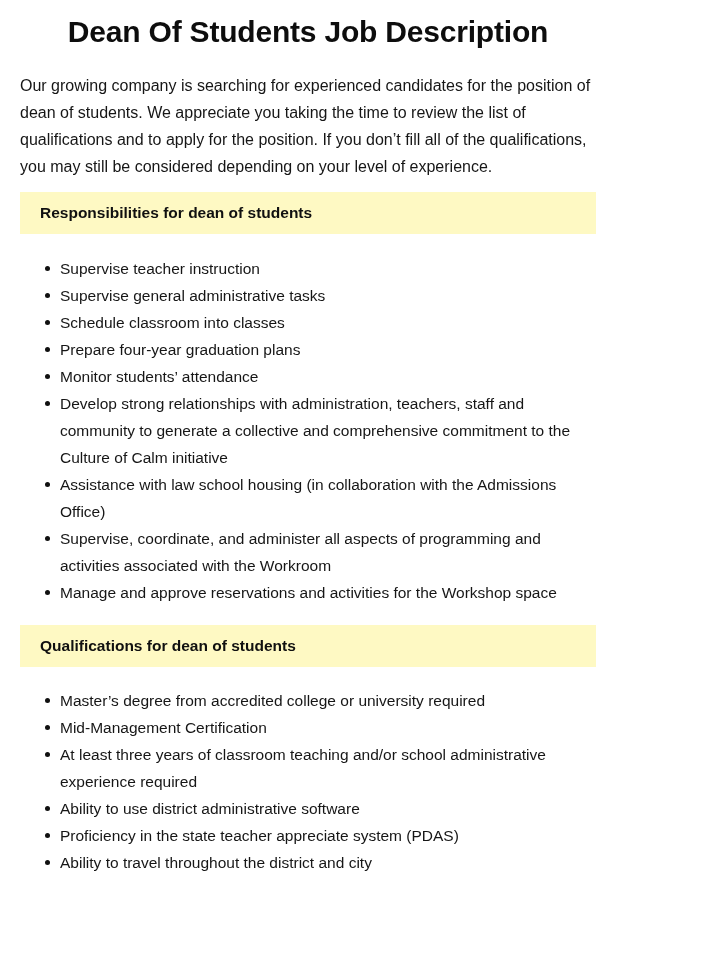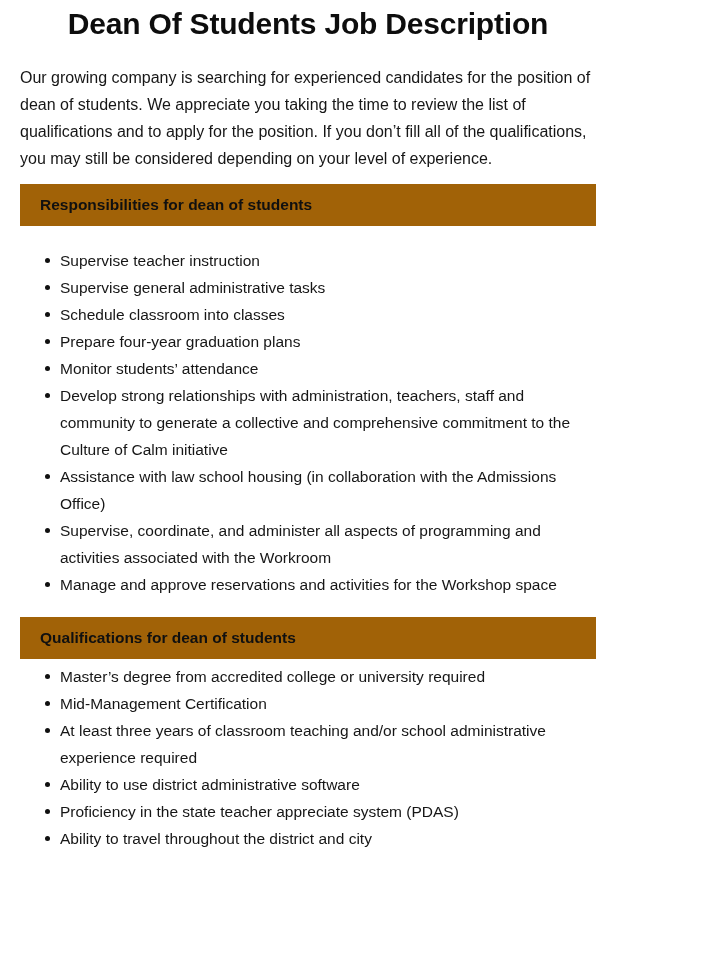--- a/index.html
+++ b/index.html
@@ -8,21 +8,21 @@
     background: #ffffff;
   }
   body {
     width: 720px;
     height: 975px;
     font-family: "Liberation Sans", sans-serif;
     color: #161616;
     overflow: hidden;
   }
   .page {
-    padding: 0 20px;
+    padding: 8px 20px;
     box-sizing: border-box;
     width: 616px;
   }
   .doc-title {
     margin: 0;
     padding-top: 5px;
     font-size: 30px;
     line-height: 37px;
     font-weight: bold;
     text-align: center;
@@ -31,21 +31,21 @@
   }
   .intro {
     margin: 22px 0 0 0;
     max-width: 622px;
     font-size: 16px;
     line-height: 27px;
     color: #161616;
   }
   .section-bar {
     margin-top: 12px;
-    background: #a16207;
+    background: #fef9c3;
     padding: 10px 20px 11px 20px;
     font-size: 15.5px;
     line-height: 21px;
     font-weight: bold;
     color: #101010;
   }
   .section-bar.second {
     margin-top: 19px;
   }
   ul.bullet-list {
@@ -64,21 +64,21 @@
     content: "";
     position: absolute;
     left: -15px;
     top: 11px;
     width: 5px;
     height: 5px;
     border-radius: 50%;
     background: #101010;
   }
   ul.bullet-list.second {
-    margin-top: 4px;
+    margin-top: 20px;
   }
 </style>
 </head>
 <body>
 
 <div class="page">
 
   <h1 class="doc-title">Dean Of Students Job Description</h1>
 
   <p class="intro">Our growing company is searching for experienced candidates for the position of dean of students. We appreciate you taking the time to review the list of qualifications and to apply for the position. If you don’t fill all of the qualifications, you may still be considered depending on your level of experience.</p>

